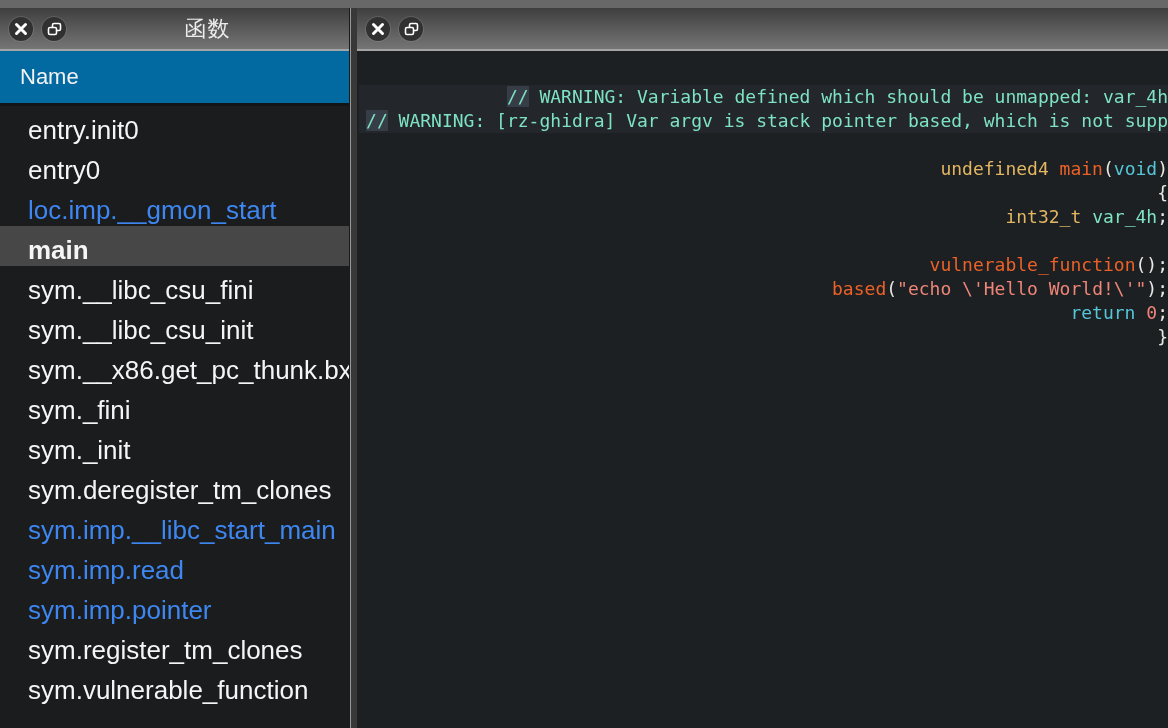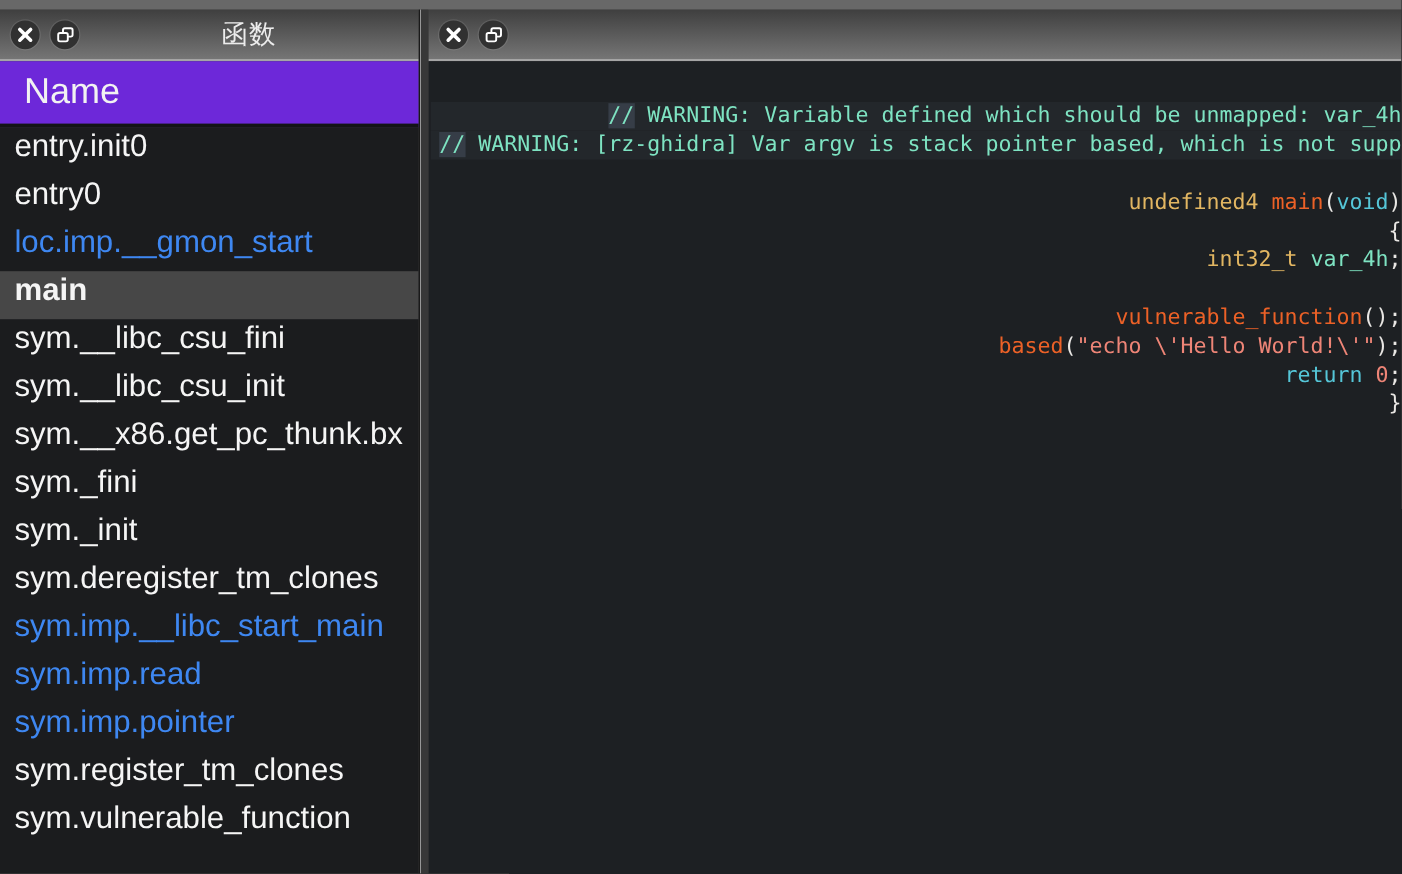--- a/index.html
+++ b/index.html
@@ -20,26 +20,26 @@
               display:flex; align-items:center; padding-left:9px; }
   .tb-buttons { display:flex; gap:9px; align-items:center; }
   .tb-btn { width:24px; height:24px; border-radius:50%; background:#313131;
             box-shadow:0 0 0 1px rgba(255,255,255,0.10);
             display:flex; align-items:center; justify-content:center; cursor:default; }
   .tb-btn svg { display:block; }
   .tb-title { flex:1; text-align:center; color:#ececec; font-size:22px;
               font-weight:500; letter-spacing:1px; }
 
   
-  .list-header { height:55px; flex:0 0 55px; background:#6d28d9;
+  .list-header { height:55px; flex:0 0 55px; background:#0369a1;
                  border-bottom:3px solid #131416;
                  display:flex; align-items:center; padding-left:20px;
-                 color:#f2f2f2; font-size:30px; }
+                 color:#f2f2f2; font-size:22px; }
   .fn-list { flex:1; background:var(--list-bg); overflow:hidden; }
-  .fn-row { height:40px; display:flex; align-items:flex-start; padding-left:12px;
+  .fn-row { height:40px; display:flex; align-items:flex-end; padding-left:28px;
             font-size:26px; color:#f5f5f5; white-space:nowrap; overflow:hidden; }
   .fn-row.import   { color:var(--accent-link); }
   .fn-row.selected { background:var(--selection-row); font-weight:700; }
 
   
   .code { flex:1; background:var(--code-bg); padding:34px 0 0 2px; overflow:hidden;text-align:right; }
   .code-line { height:24px; white-space:pre;
                font-family:"DejaVu Sans Mono", monospace;
                font-size:18px; line-height:24px; }
   .code-line.hl { background:var(--line-highlight); }

